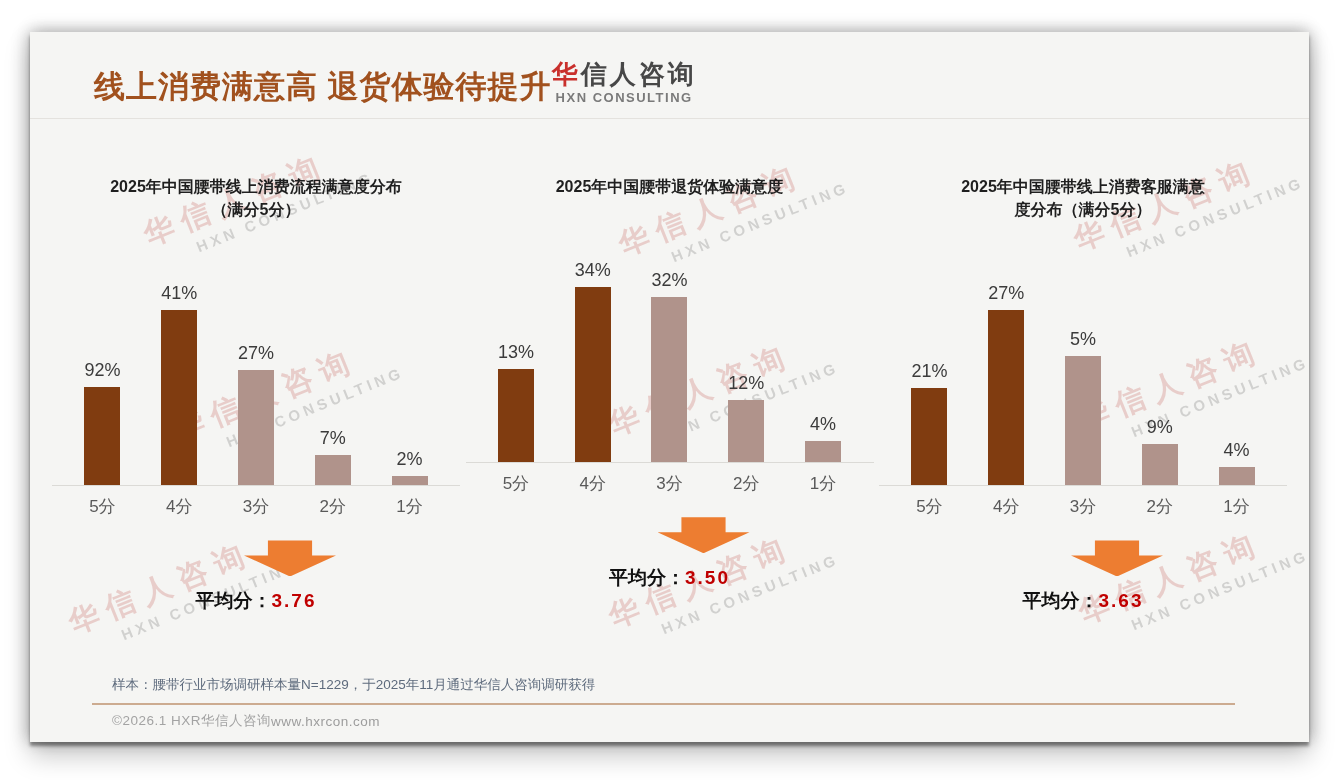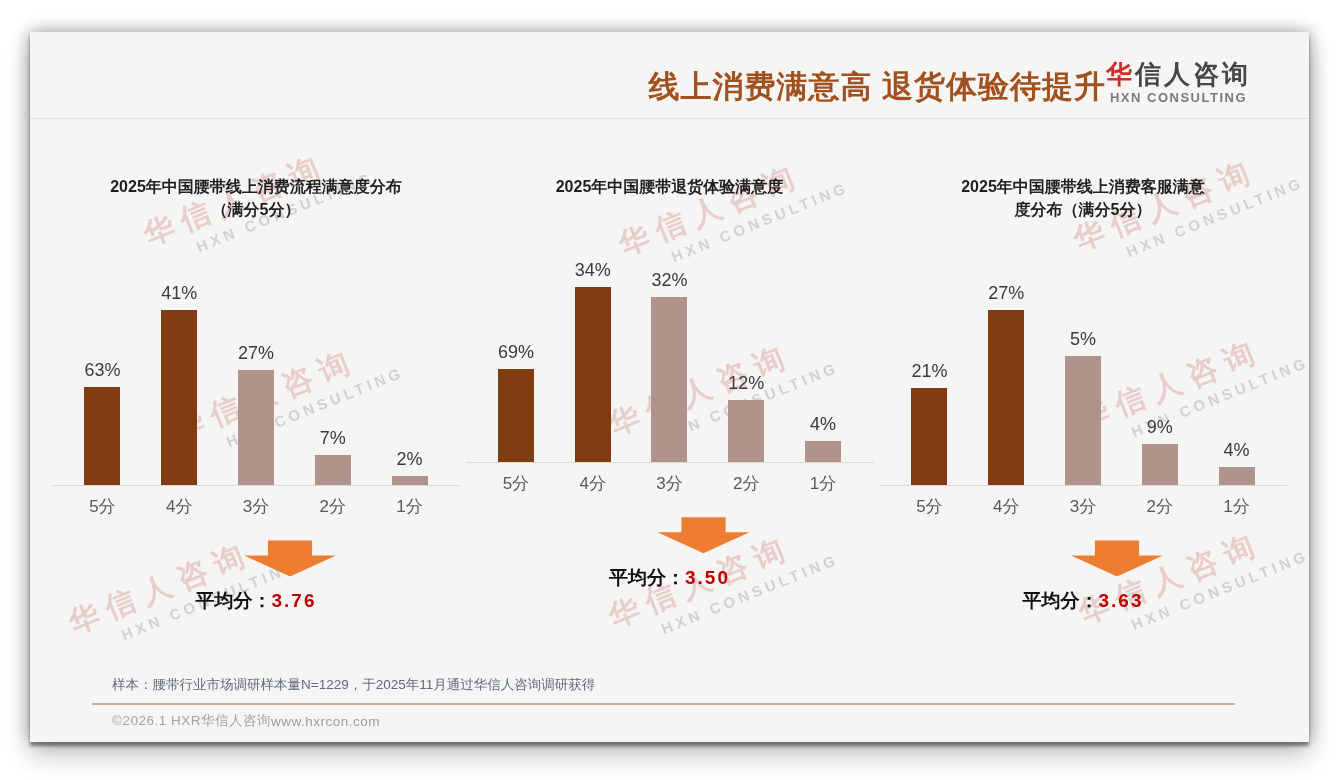--- a/index.html
+++ b/index.html
@@ -4,21 +4,21 @@
 <style>
   html,body{margin:0;padding:0;background:#ffffff;font-family:"Liberation Sans","DejaVu Sans",sans-serif;}
   .stage{position:relative;width:1340px;height:780px;background:#ffffff;overflow:hidden;}
   .card{
     position:absolute;left:30px;top:32px;width:1279px;height:710px;
     background:#f5f5f3;
     box-shadow:0 4px 3px rgba(0,0,0,0.40),0 14px 24px rgba(0,0,0,0.22),0 -6px 14px rgba(0,0,0,0.10),6px 0 14px rgba(0,0,0,0.12),-6px 0 14px rgba(0,0,0,0.12);
     overflow:hidden;
   }
   
-  .header{display:flex;justify-content:flex-end;align-items:flex-start;padding:26px 58px 0 64px;height:60px;border-bottom:1px solid #e4e2de;}
+  .header{display:flex;justify-content:flex-start;align-items:flex-start;padding:26px 58px 0 64px;height:60px;border-bottom:1px solid #e4e2de;}
   .page-title{font-size:31px;font-weight:bold;color:#A1511E;letter-spacing:1px;margin-top:8px;}
   .logo{text-align:center;line-height:1.1;margin-top:2px;}
   .logo-cn{font-size:26px;font-weight:bold;color:#474747;letter-spacing:3px;}
   .logo-cn .red{color:#C9302C;}
   .logo-en{font-size:13px;font-weight:bold;color:#7a7a7a;letter-spacing:1.5px;margin-top:2px;}
   
   .wm{position:absolute;transform:rotate(-22deg);pointer-events:none;white-space:nowrap;z-index:0;}
   .wm-cn{display:block;font-size:30px;font-weight:bold;letter-spacing:9px;color:rgba(198,93,85,0.26);}
   .wm-en{display:block;font-size:15px;font-weight:bold;letter-spacing:4px;color:rgba(115,115,115,0.28);margin:0 0 0 44px;}
   
@@ -99,21 +99,21 @@
 
     <div class="charts">
 
       <div class="chart">
         <div class="chart-title">
           <div>2025年中国腰带线上消费流程满意度分布</div>
           <div>（满分5分）</div>
         </div>
         <div class="plot">
             <div class="slot">
-              <div class="val">63%</div>
+              <div class="val">92%</div>
               <div class="bar" style="height: 98px; background: rgb(128, 60, 16);"></div>
             </div>
             <div class="slot">
               <div class="val">41%</div>
               <div class="bar" style="height: 175px; background: rgb(128, 60, 16);"></div>
             </div>
             <div class="slot">
               <div class="val">27%</div>
               <div class="bar" style="height: 115px; background: rgb(176, 147, 139);"></div>
             </div>
@@ -138,21 +138,21 @@
           <span class="avg-label">平均分：</span><span class="avg-value">3.76</span>
         </div>
       </div>
 
       <div class="chart">
         <div class="chart-title">
           <div>2025年中国腰带退货体验满意度</div>
         </div>
         <div class="plot">
             <div class="slot">
-              <div class="val">69%</div>
+              <div class="val">13%</div>
               <div class="bar" style="height: 93px; background: rgb(128, 60, 16);"></div>
             </div>
             <div class="slot">
               <div class="val">34%</div>
               <div class="bar" style="height: 175px; background: rgb(128, 60, 16);"></div>
             </div>
             <div class="slot">
               <div class="val">32%</div>
               <div class="bar" style="height: 165px; background: rgb(176, 147, 139);"></div>
             </div>

